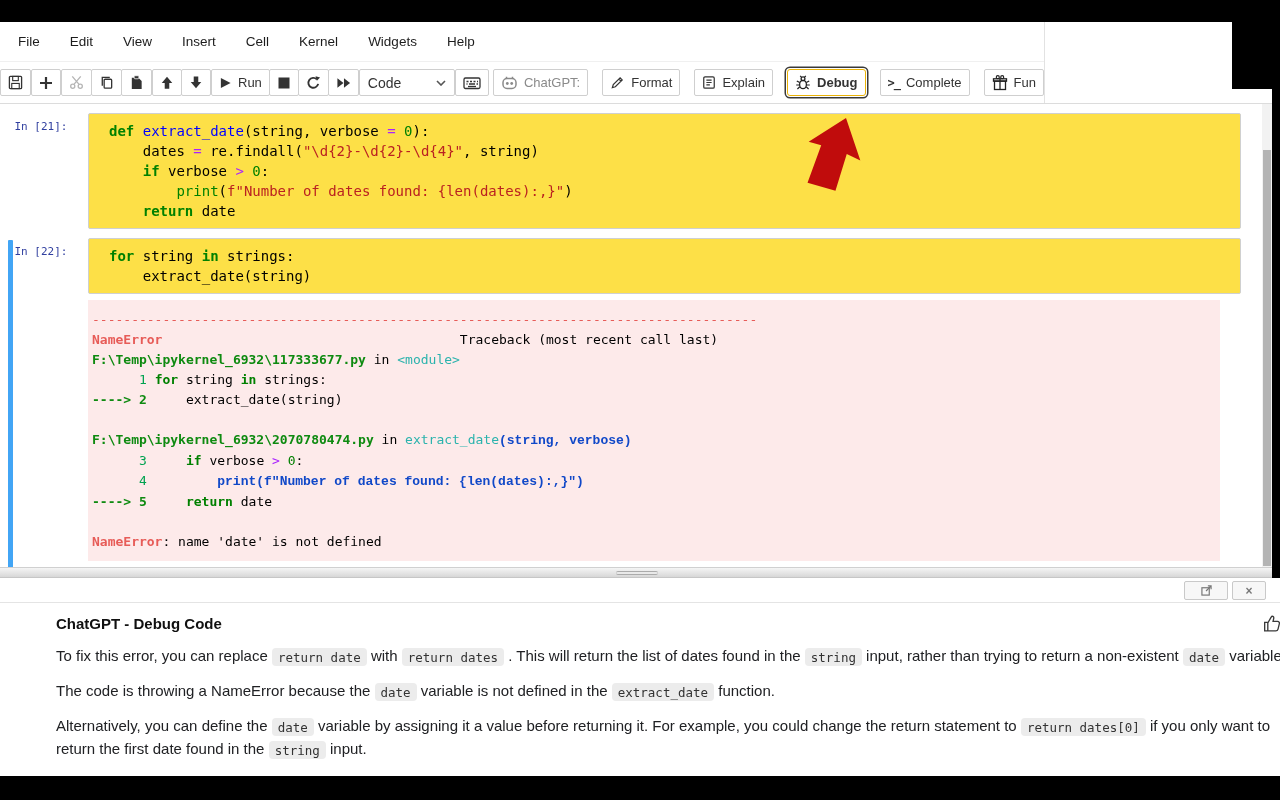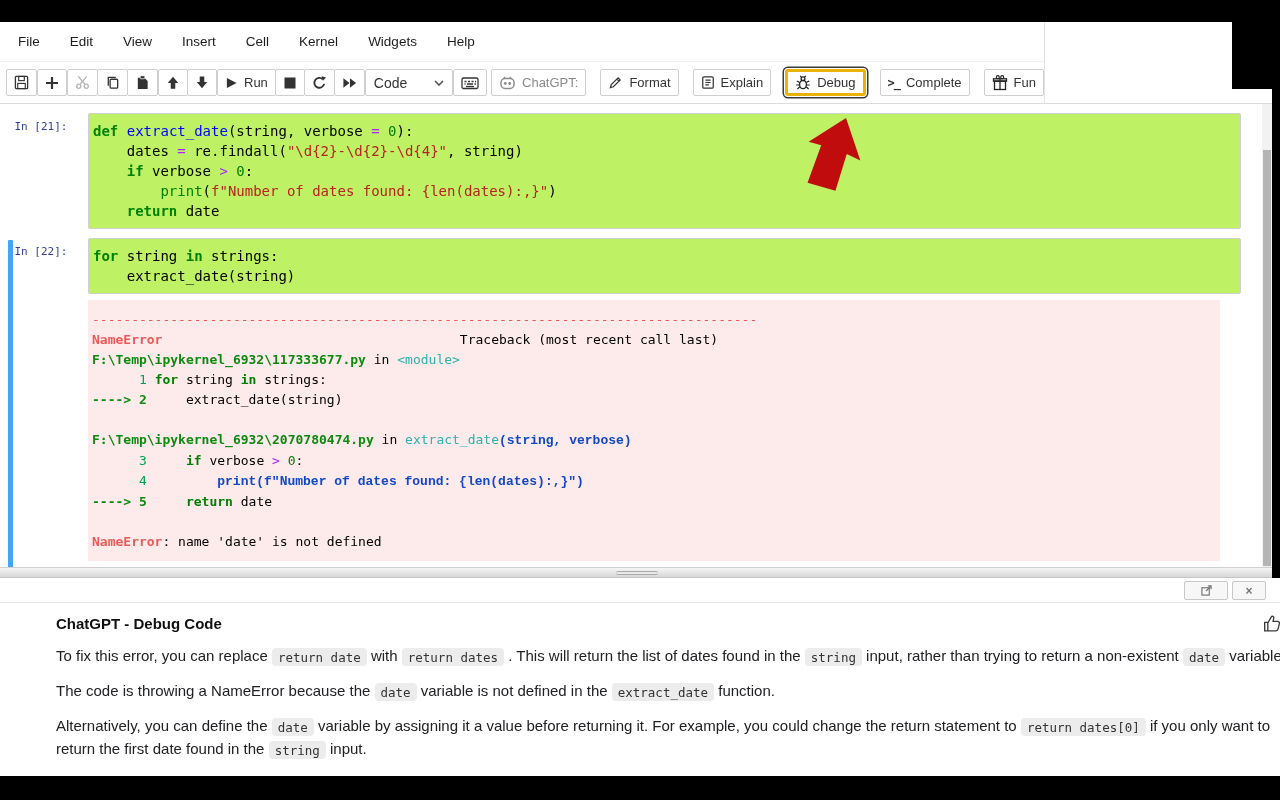--- a/index.html
+++ b/index.html
@@ -9,40 +9,40 @@
   .bar-top { left:0; top:0; width:1280px; height:22px; }
   .bar-bottom { left:0; top:776px; width:1280px; height:24px; }
   .bar-right { left:1272px; top:0; width:8px; height:578px; }
   .bar-corner { left:1232px; top:0; width:48px; height:89px; }
 
   
   .nb-header { position:absolute; left:0; top:22px; width:1044px; height:82px; background:#fff; overflow:hidden; box-shadow:1px 0 0 #e2e2e2; }
   .toolbar-rule { position:absolute; left:0; top:103px; width:1272px; height:1px; background:#dcdcdc; }
   .menubar { height:40px; display:flex; align-items:center; padding-left:18px; border-bottom:1px solid #f0f0f0;text-align:right; }
   .menu-item { margin-right:30px; font-size:13.5px; color:#1c1c1c; cursor:default; }
-  .toolbar { height:41px; display:flex; align-items:center; padding-left:6px; }
+  .toolbar { height:41px; display:flex; align-items:center; }
   .tb-group { display:flex; }
   .tb-btn { height:27px; min-width:27px; padding:0 7px; display:flex; align-items:center; justify-content:center; gap:6px;
             background:#fff; border:1px solid #cfcfcf; border-radius:2px; font-size:13px; color:#333; }
   .tb-group .tb-btn + .tb-btn { margin-left:-1px; }
   .tb-select { width:108px; height:27px; border:1px solid #cfcfcf; border-radius:2px; display:flex; align-items:center;
                justify-content:space-between; padding:0 8px; font-size:14px; color:#333; background:#fff; }
   .ai-group { display:flex; gap:14px; margin-left:4px; }
-  .btn-focus { border:3px solid #eab308; border-radius:3px; box-shadow:0 0 0 1px #fff, 0 0 0 2.5px #3a3a3a; }
+  .btn-focus { border:1px solid #eab308; border-radius:3px; box-shadow:0 0 0 1px #fff, 0 0 0 2.5px #3a3a3a;font-weight:bold; }
   .mono-ic { font-family:"DejaVu Sans Mono",monospace; font-weight:bold; font-size:12px; letter-spacing:-1px; color:#333; }
   .gray-label { color:#8a8a8a; }
 
   
   .nb-body { position:absolute; left:0; top:104px; width:1262px; height:463px; background:#fff; }
   .cell-wrap { position:relative; }
   .sel-bar { position:absolute; left:8px; top:2px; bottom:0; width:5px; background:#42a5f5; border-radius:1px; }
   .cell-row { display:flex; margin-top:9px; }
   .prompt-col { width:88px; flex:none; text-align:center; padding-right:6px; padding-top:7px;
                 font:11px "DejaVu Sans Mono", monospace; color:#303f9f; white-space:nowrap; }
-  .input-box { flex:1; margin-right:21px; border:1px solid #cfd0d0; border-radius:2px; background:#bef264; padding:7px 4px; }
+  .input-box { flex:1; margin-right:21px; border:1px solid #cfd0d0; border-radius:2px; background:#fde047; padding:7px 20px; }
   .cl { font:14px/20px "DejaVu Sans Mono", monospace; white-space:pre; color:#000; min-height:20px; }
   .out-row { display:flex; margin-top:6px; padding-bottom:12px; }
   .output-box { flex:1; margin-right:42px; background:#fdeaea; padding:10px 6px 9px 4px; }
   .output-box .cl { font:13px/20px "DejaVu Sans Mono", monospace; }
 
   
   .tk-k  { color:#008000; font-weight:bold; }
   .tk-d  { color:#0000ff; }
   .tk-o  { color:#aa22ff; }
   .tk-n  { color:#008000; }

